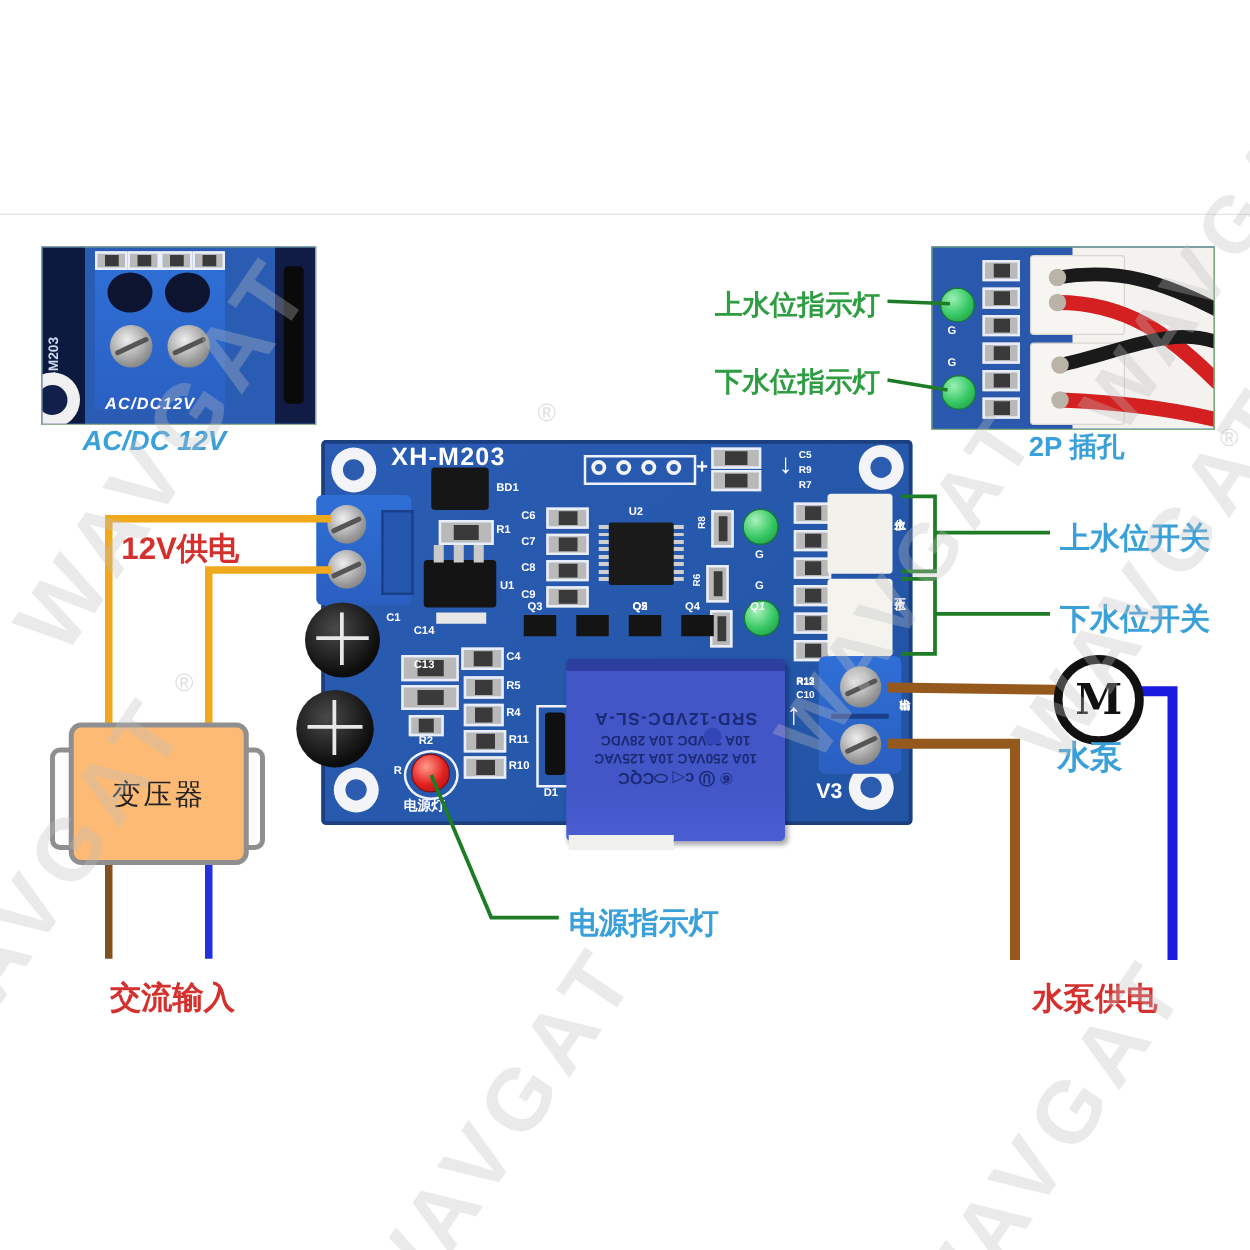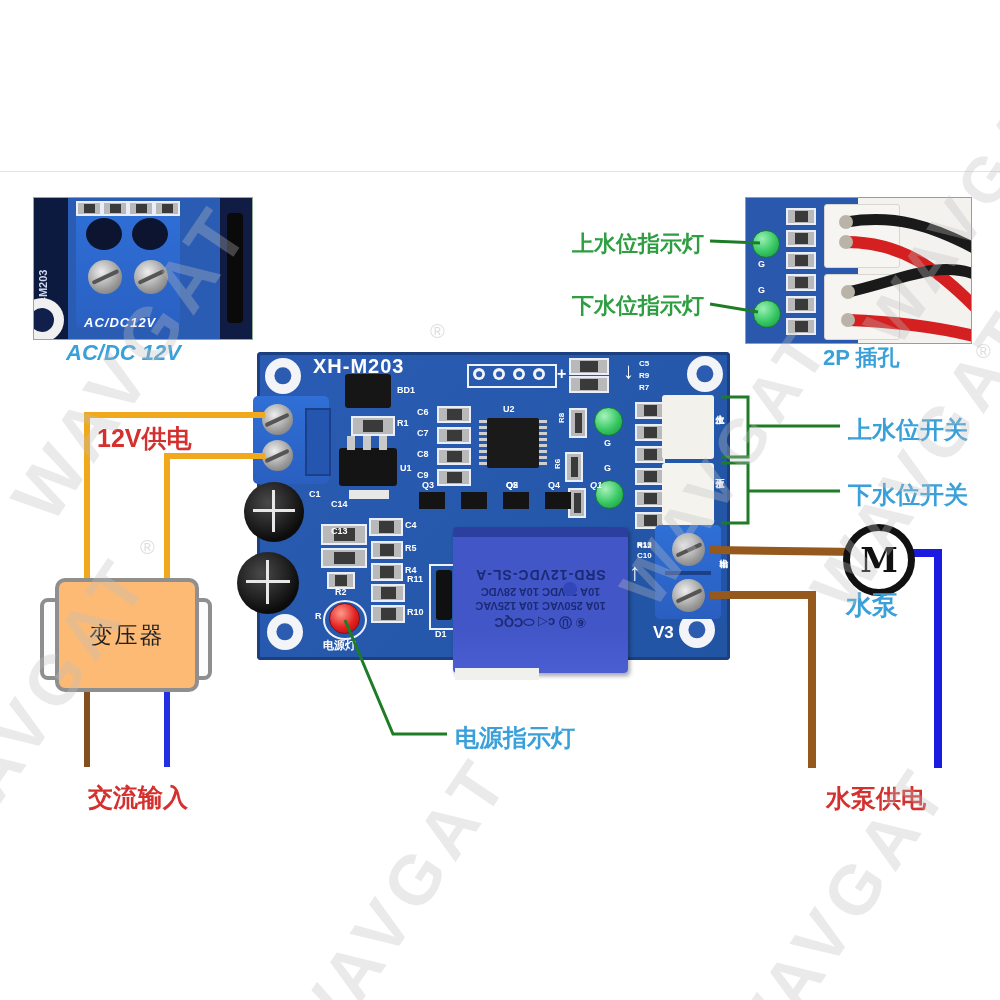--- a/index.html
+++ b/index.html
@@ -218,21 +218,21 @@
 
     <div class="abs" style="left:162px;top:140px;width:26px;height:17px;background:#141414;z-index:12;"></div>
     <div class="abs" style="left:204px;top:140px;width:26px;height:17px;background:#141414;z-index:12;"></div>
     <div class="abs" style="left:246px;top:140px;width:26px;height:17px;background:#141414;z-index:12;"></div>
     <div class="abs" style="left:288px;top:140px;width:26px;height:17px;background:#141414;z-index:12;"></div>
     <div class="abs" style="left:330px;top:160px;width:0px;height:0px;z-index:12;"></div>
     <div class="silk" style="left:165px;top:129px;">Q3</div>
     <div class="silk" style="left:207px;top:129px;margin-left:42px;">Q2</div>
     <div class="silk" style="left:249px;top:129px;">Q5</div>
     <div class="silk" style="left:291px;top:129px;">Q4</div>
-    <div class="silk" style="left:333px;top:129px;font-style:italic;">Q1</div>
+    <div class="silk" style="left:343px;top:129px;font-style:italic;">Q1</div>
 
     <div class="smdbox" style="left:378px;top:50px;width:26px;height:13px;">
         <div class="chip"></div>
       </div>
     <div class="smdbox" style="left:378px;top:72px;width:26px;height:13px;">
         <div class="chip"></div>
       </div>
     <div class="smdbox" style="left:378px;top:94px;width:26px;height:13px;">
         <div class="chip"></div>
       </div>
@@ -276,21 +276,21 @@
         <div class="chip"></div>
       </div>
     <div class="silk" style="left:148px;top:192px;">R5</div>
     <div class="smdbox" style="left:114px;top:211px;width:28px;height:14px;">
         <div class="chip"></div>
       </div>
     <div class="silk" style="left:148px;top:214px;">R4</div>
     <div class="smdbox" style="left:114px;top:232px;width:30px;height:14px;">
         <div class="chip"></div>
       </div>
-    <div class="silk" style="left:150px;top:223px;">R11</div>
+    <div class="silk" style="left:150px;top:235px;">R11</div>
     <div class="smdbox" style="left:114px;top:253px;width:30px;height:14px;">
         <div class="chip"></div>
       </div>
     <div class="silk" style="left:150px;top:256px;">R10</div>
 
     <div class="smdbox" style="left:70px;top:220px;width:24px;height:13px;">
         <div class="chip"></div>
       </div>
     <div class="silk" style="left:78px;top:236px;">R2</div>
     <div class="abs" style="left:66px;top:248px;width:40px;height:36px;border:2px solid #eef2fc;border-radius:50%;z-index:12;"></div>

